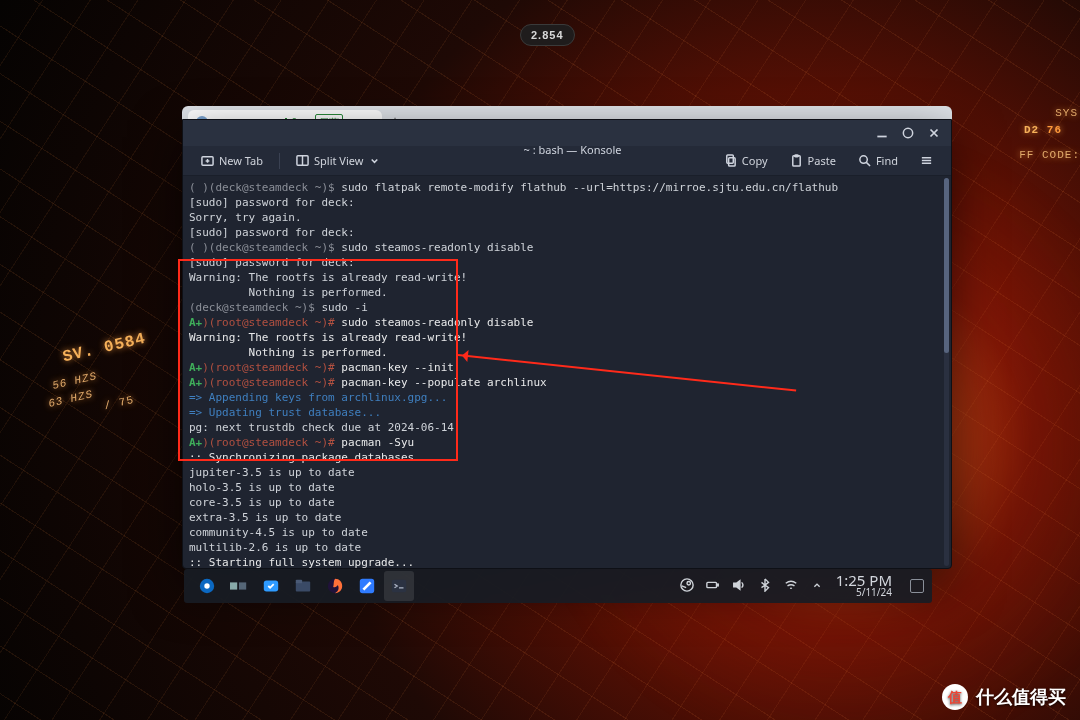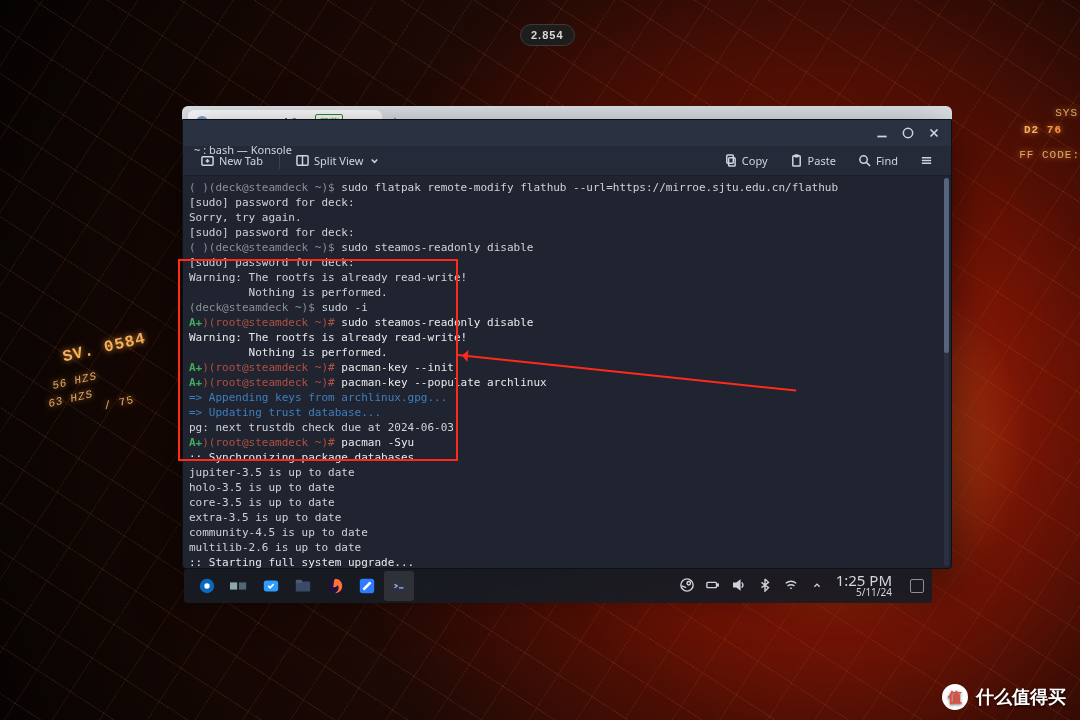--- a/index.html
+++ b/index.html
@@ -39,21 +39,21 @@
   .bars i { width:2px; background:#2a8a3a; }
   .bars i:nth-child(1){height:3px}.bars i:nth-child(2){height:5px}.bars i:nth-child(3){height:7px}.bars i:nth-child(4){height:9px}
   .tab-add { width:26px; text-align:center; color:#555; font-size:15px; }
 
   
   .konsole { position:absolute; left:182px; top:119px; width:770px; height:450px;
     background:#1f2430; border:1px solid #0e1016; border-radius:0 0 4px 4px;
     box-shadow:0 18px 50px rgba(0,0,0,.65); display:flex; flex-direction:column; color:#d7dbe4; }
   .k-titlebar { height:26px; background:#2a3140; display:flex; align-items:center; font-size:11px; color:#cfd4de;
     position:relative; }
-  .k-title { position:absolute; left:11px; right:0; text-align:left;margin-top:32px; }
+  .k-title { position:absolute; left:11px; right:0; text-align:center;margin-top:32px; }
   .win-ctrls { margin-left:auto; display:flex; gap:12px; padding-right:10px; z-index:2; }
   .win-ctrls span { width:14px; height:14px; display:flex; align-items:center; justify-content:center; color:#cfd4de; font-size:11px; cursor:pointer;}
   .k-toolbar { height:30px; background:#242a38; display:flex; align-items:center; padding:0 10px; gap:6px;
     border-bottom:1px solid #1a1f2a; font-size:11px; color:#d0d4dc; }
   .tb-btn { display:flex; align-items:center; gap:5px; padding:3px 8px; border-radius:3px; cursor:pointer; }
   .tb-sep { width:1px; height:16px; background:#3a4152; margin:0 2px; }
   .tb-spacer { flex:1; }
   .tb-icon { width:13px; height:13px; display:inline-flex; align-items:center; justify-content:center; }
   .tb-icon svg { width:13px; height:13px; stroke:#cfd4de; fill:none; stroke-width:1.6; }
 
@@ -231,21 +231,21 @@
 <span>Warning: The rootfs is already read-write!</span>
 <span>         Nothing is performed.</span>
 <span class="pl">(deck@steamdeck ~)$ </span><span>sudo -i</span>
 <span class="gr">A+</span><span class="rp">)(root@steamdeck ~)# </span><span class="wt">sudo steamos-readonly disable</span>
 <span class="wt">Warning: The rootfs is already read-write!</span>
 <span class="wt">         Nothing is performed.</span>
 <span class="gr">A+</span><span class="rp">)(root@steamdeck ~)# </span><span class="wt">pacman-key --init</span>
 <span class="gr">A+</span><span class="rp">)(root@steamdeck ~)# </span><span class="wt">pacman-key --populate archlinux</span>
 <span class="bl">=&gt; Appending keys from archlinux.gpg...</span>
 <span class="bl">=&gt; Updating trust database...</span>
-<span>pg: next trustdb check due at 2024-06-03</span>
+<span>pg: next trustdb check due at 2024-06-14</span>
 <span class="gr">A+</span><span class="rp">)(root@steamdeck ~)# </span><span class="wt">pacman -Syu</span>
 <span class="wt">:: Synchronizing package databases...</span>
 <span>jupiter-3.5 is up to date</span>
 <span>holo-3.5 is up to date</span>
 <span>core-3.5 is up to date</span>
 <span>extra-3.5 is up to date</span>
 <span>community-4.5 is up to date</span>
 <span>multilib-2.6 is up to date</span>
 <span class="wt">:: Starting full system upgrade...</span>
 

